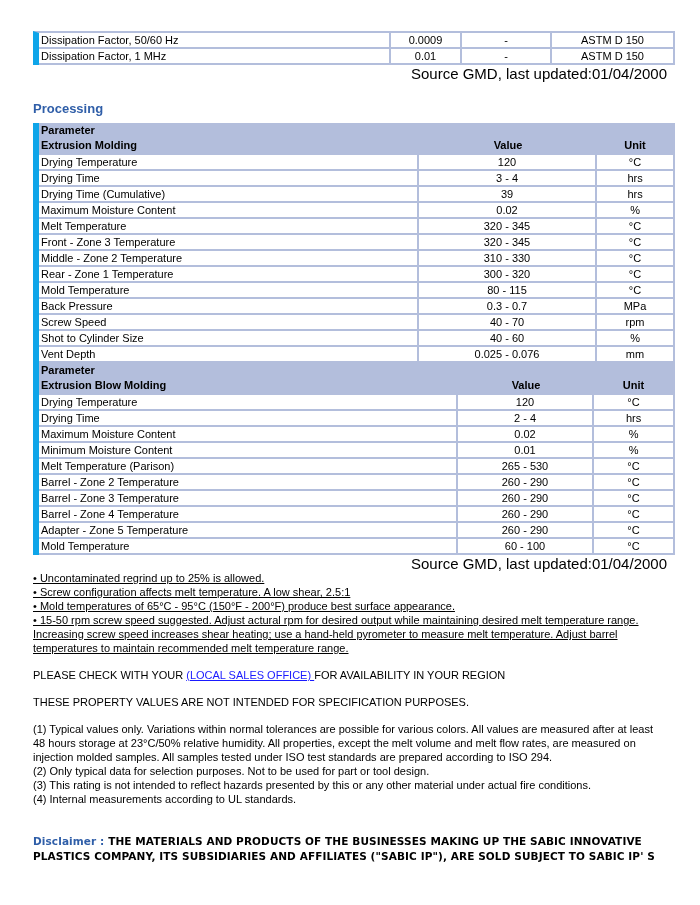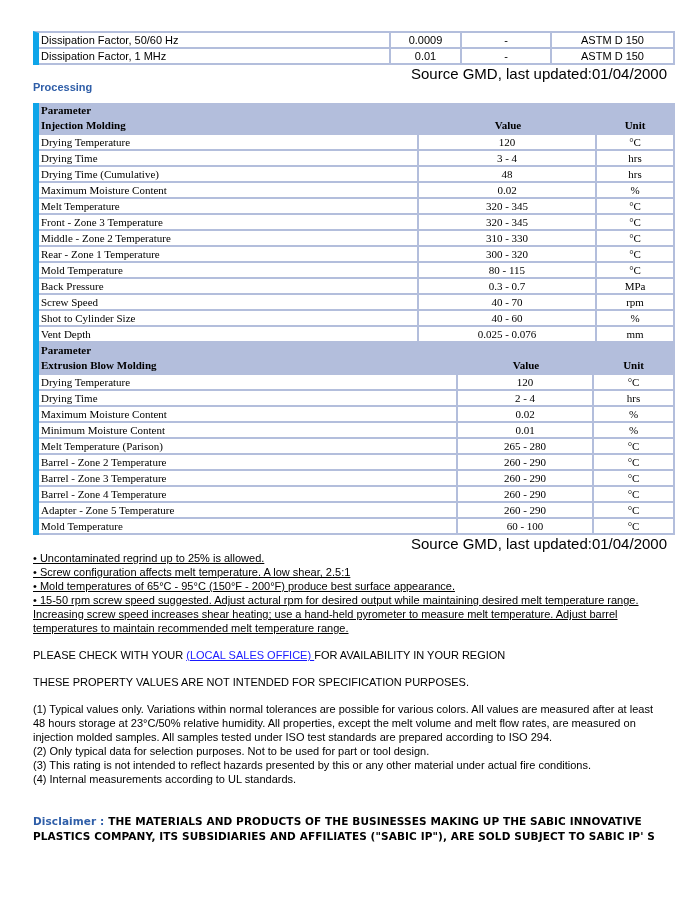--- a/index.html
+++ b/index.html
@@ -16,23 +16,23 @@
     table.grid td {
       height: 14px; padding: 0 2px; line-height: 14px;
       border-bottom: 2px solid #b3bedc; border-right: 2px solid #b3bedc;
       white-space: nowrap; overflow: hidden; font-size: 11px;
     }
     table.grid td:last-child { border-right: none; }
     table.grid td.c { text-align: center; }
     table.top { border-top: 2px solid #b3bedc; }
     .source { text-align: right; font-size: 15px; height: 15px; line-height: 15px; margin-top: 1px; }
     .section-title {
-      color: #2f5ea8; font-weight: bold; font-size: 11px; margin-top: 0; height: 22px;
-    }
-    table.proc { border-top: none; font-family: Liberation Serif, serif; }
+      color: #2f5ea8; font-weight: bold; font-size: 13px; margin-top: 20px; height: 22px;
+    }
+    table.proc { border-top: none; }
     table.proc tr.hdr td {
       background: #b3bedc; font-weight: bold; border-right: none; border-bottom: none;
       height: 15px; line-height: 15px;
     }
     table.proc tr.hdr.last td { border-bottom: 2px solid #b3bedc; }
     table.proc tr.hdr td.c { text-align: center; }
     .notes { font-size: 11px; line-height: 14px; margin-top: 0; text-decoration: underline; }
     .notes p { margin: 0; }
     .block { margin-top: 13px; font-size: 11px; line-height: 14px; }
     .block p { margin: 0; }
@@ -78,37 +78,37 @@
     <colgroup>
       <col style="width:380px">
         <col style="width:178px">
         <col style="width:76px">
     </colgroup>
     <tbody id="inj-body">
       <tr class="hdr">
         <td colspan="3">Parameter</td>
       </tr>
       <tr class="hdr last">
-        <td>Injection Molding</td>
+        <td>Extrusion Molding</td>
         <td class="c">Value</td>
         <td class="c">Unit</td>
       </tr>
     <tr>
           <td>Drying Temperature</td>
           <td class="c">120</td>
           <td class="c">°C</td>
         </tr>
         <tr>
           <td>Drying Time</td>
           <td class="c">3 - 4</td>
           <td class="c">hrs</td>
         </tr>
         <tr>
           <td>Drying Time (Cumulative)</td>
-          <td class="c">48</td>
+          <td class="c">39</td>
           <td class="c">hrs</td>
         </tr>
         <tr>
           <td>Maximum Moisture Content</td>
           <td class="c">0.02</td>
           <td class="c">%</td>
         </tr>
         <tr>
           <td>Melt Temperature</td>
           <td class="c">320 - 345</td>
@@ -187,21 +187,21 @@
           <td class="c">0.02</td>
           <td class="c">%</td>
         </tr>
         <tr>
           <td>Minimum Moisture Content</td>
           <td class="c">0.01</td>
           <td class="c">%</td>
         </tr>
         <tr>
           <td>Melt Temperature (Parison)</td>
-          <td class="c">265 - 280</td>
+          <td class="c">265 - 530</td>
           <td class="c">°C</td>
         </tr>
         <tr>
           <td>Barrel - Zone 2 Temperature</td>
           <td class="c">260 - 290</td>
           <td class="c">°C</td>
         </tr>
         <tr>
           <td>Barrel - Zone 3 Temperature</td>
           <td class="c">260 - 290</td>

